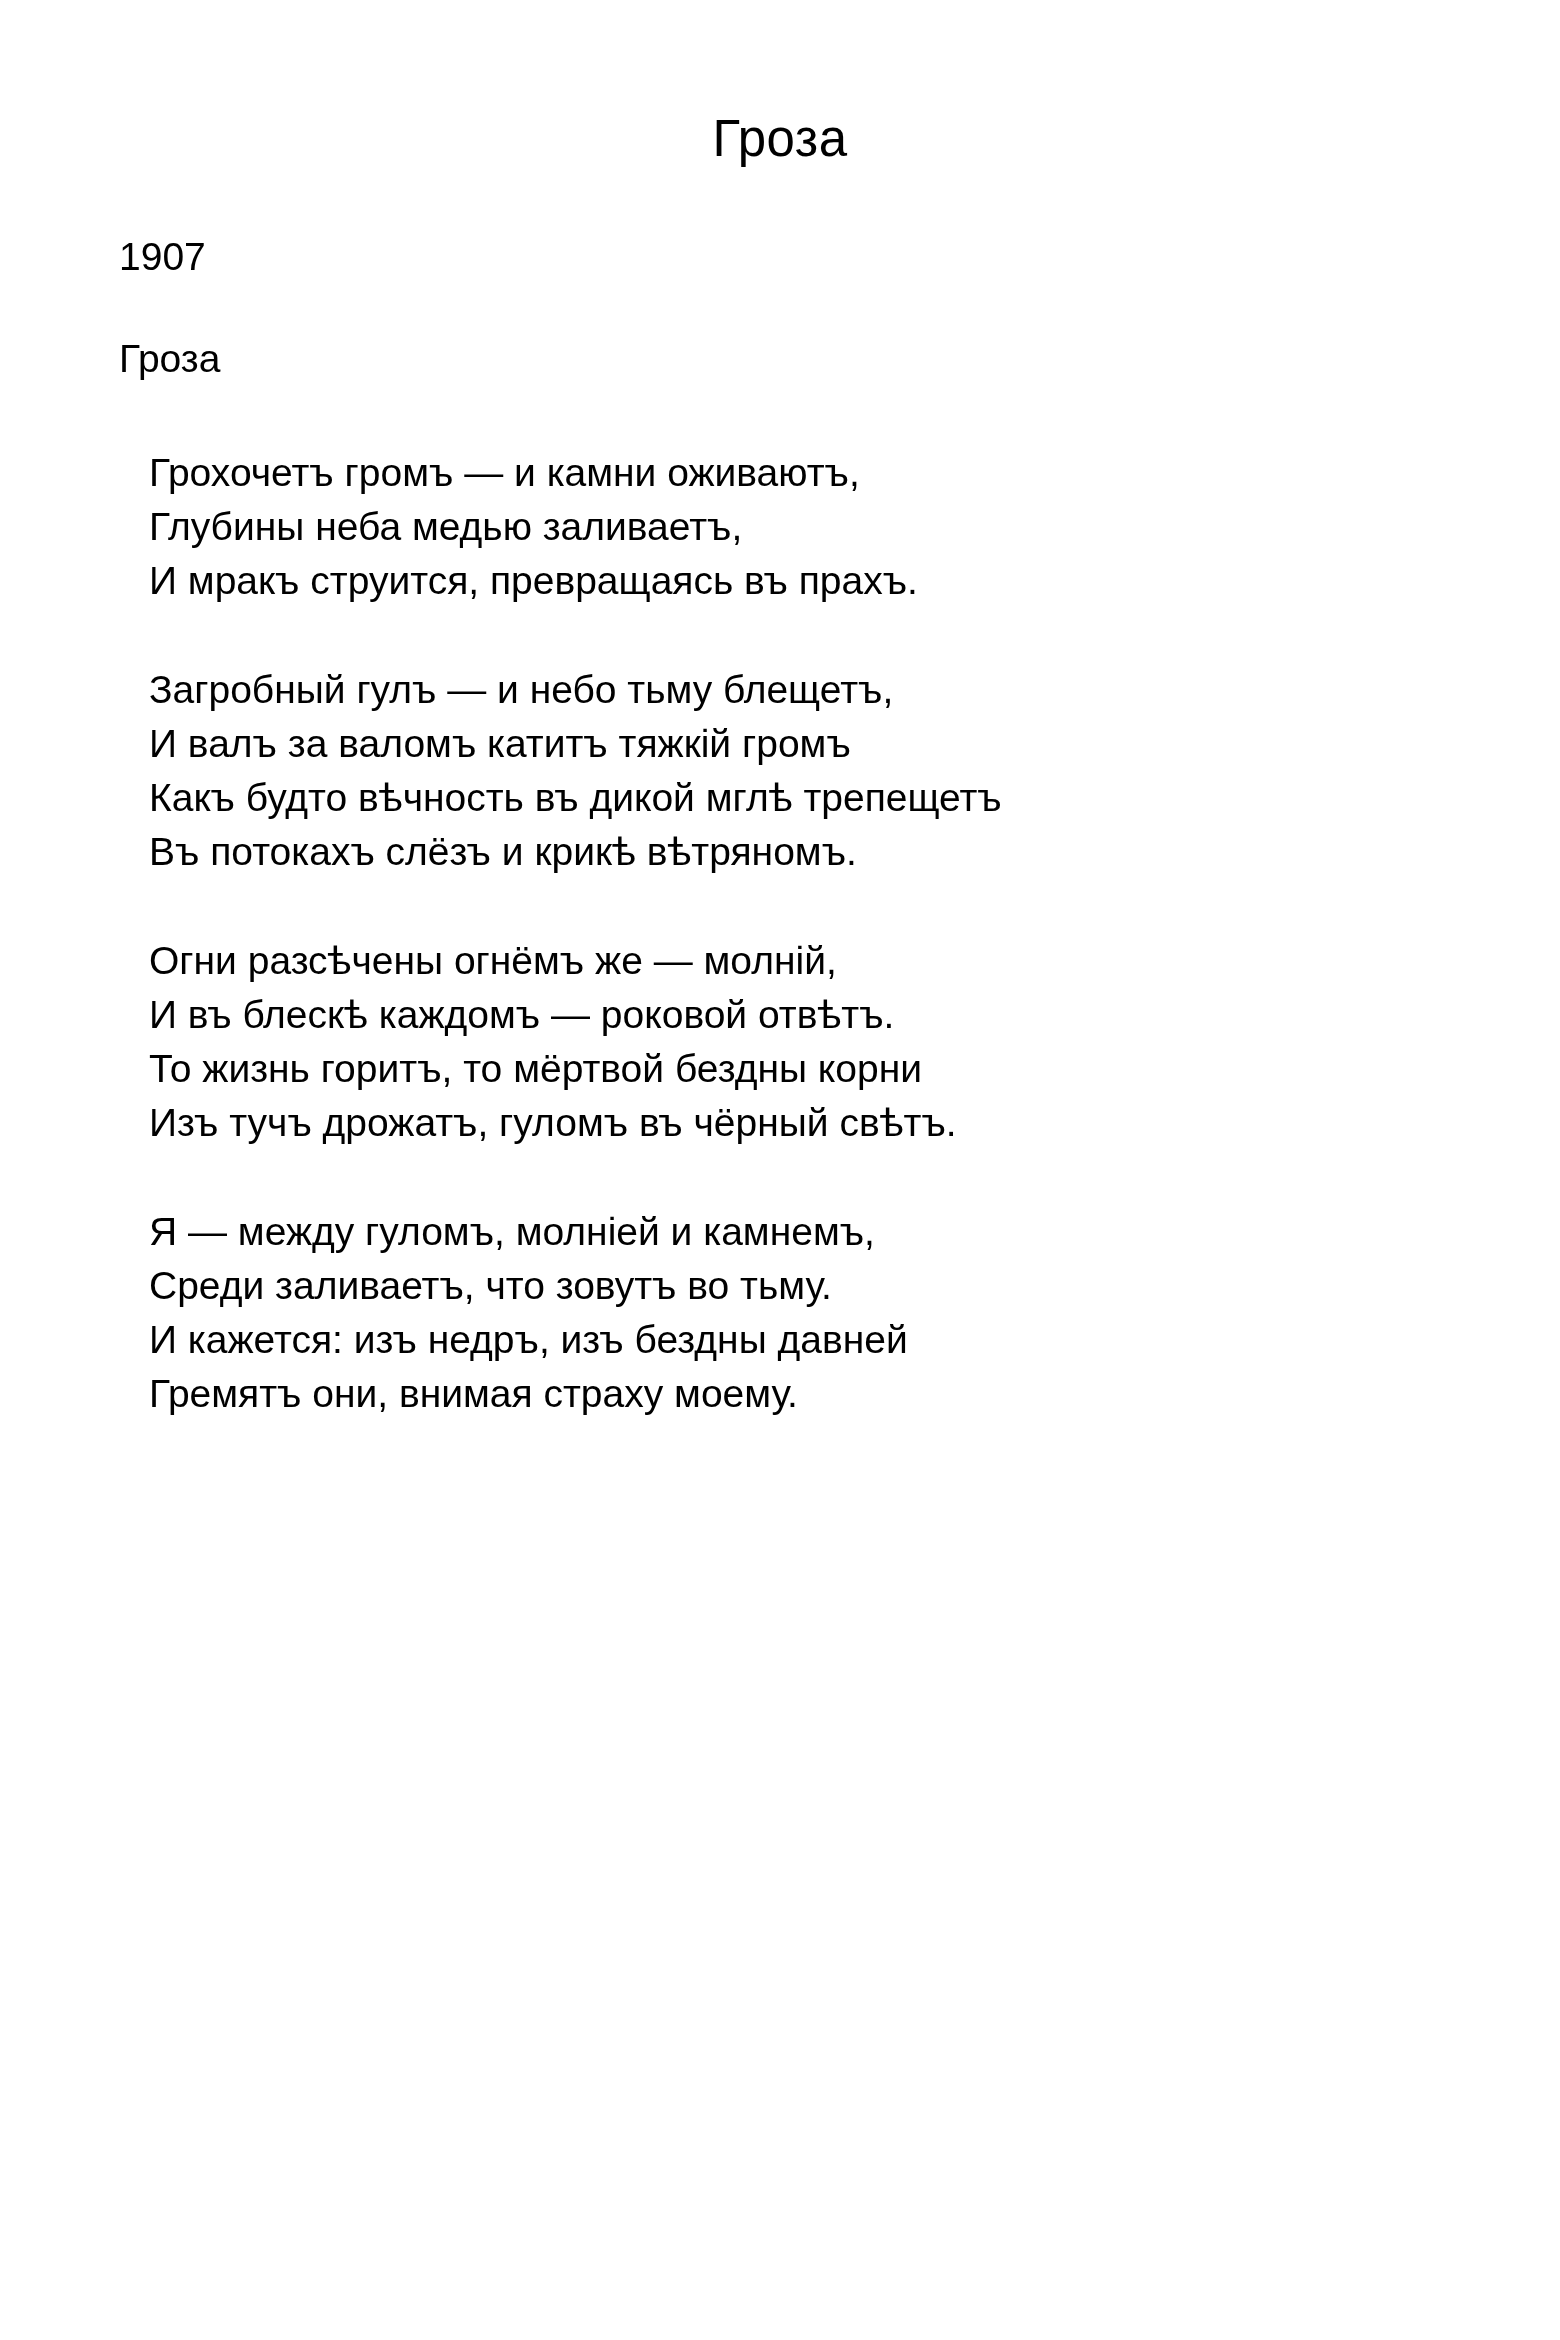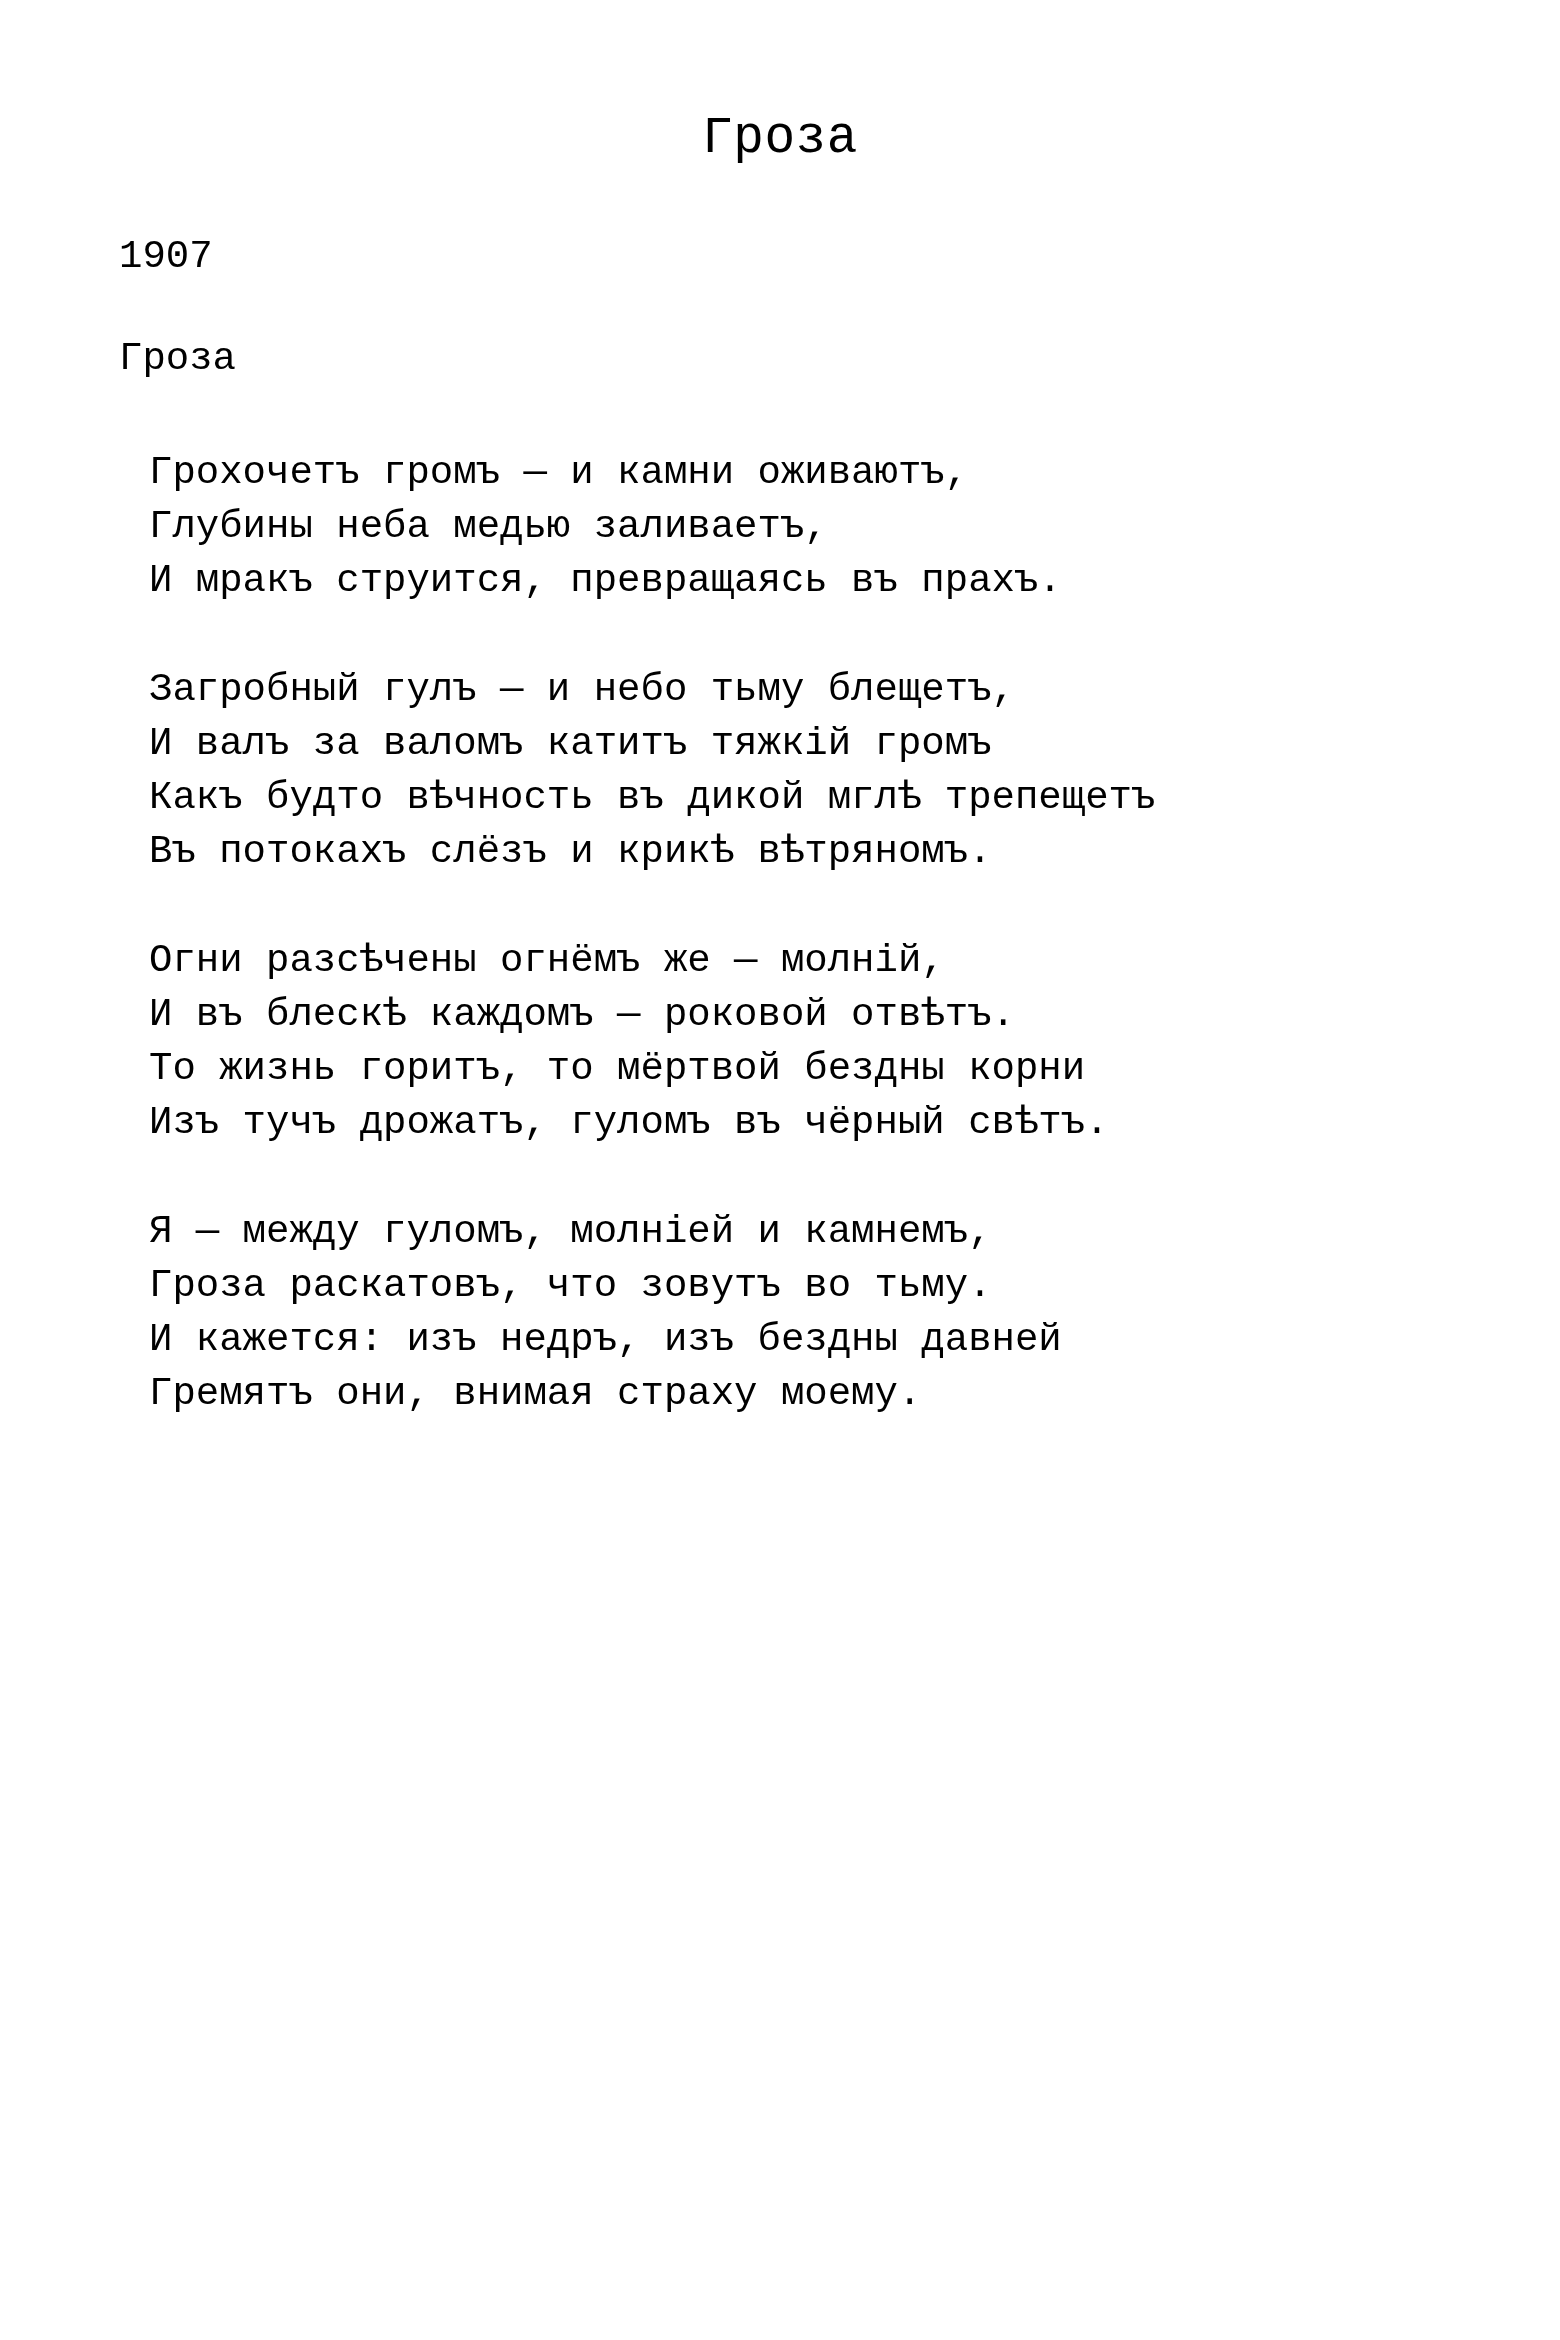--- a/index.html
+++ b/index.html
@@ -6,21 +6,21 @@
     margin: 0;
     padding: 0;
     background: #ffffff;
   }
   .page {
     position: relative;
     width: 1560px;
     height: 2341px;
     background: #ffffff;
     color: #000000;
-    font-family: Liberation Mono, monospace;
+    font-family: Liberation Sans, sans-serif;
     overflow: hidden;
   }
   .title {
     margin: 0;
     padding-top: 109px;
     font-size: 51px;
     line-height: 59px;
     font-weight: 400;
     text-align: center;
     letter-spacing: 0.5px;
@@ -74,19 +74,19 @@
 
     <div class="stanza">
       <p>Огни разсѣчены огнёмъ же — молній,</p>
       <p>И въ блескѣ каждомъ — роковой отвѣтъ.</p>
       <p>То жизнь горитъ, то мёртвой бездны корни</p>
       <p>Изъ тучъ дрожатъ, гуломъ въ чёрный свѣтъ.</p>
     </div>
 
     <div class="stanza">
       <p>Я — между гуломъ, молніей и камнемъ,</p>
-      <p>Гроза раскатовъ, что зовутъ во тьму.</p>
+      <p>Среди заливаетъ, что зовутъ во тьму.</p>
       <p>И кажется: изъ недръ, изъ бездны давней</p>
       <p>Гремятъ они, внимая страху моему.</p>
     </div>
   </div>
 </div>
 
 
 </body></html>

